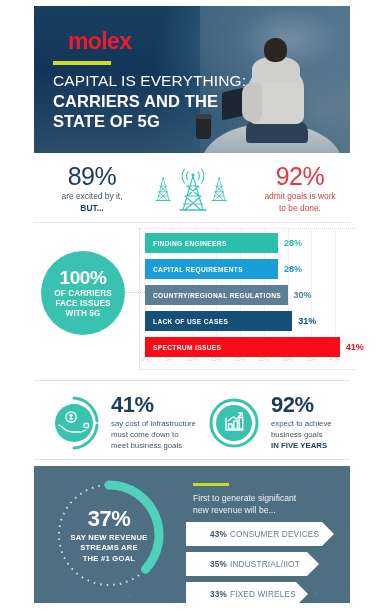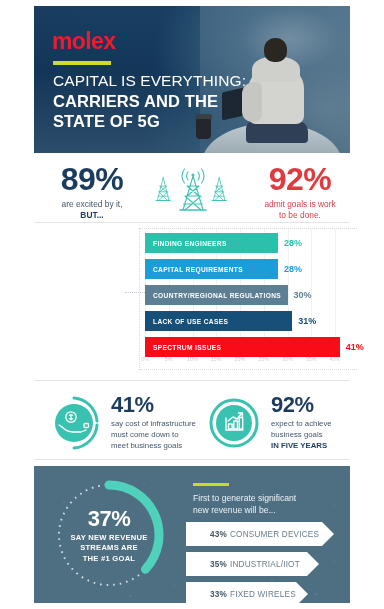--- a/index.html
+++ b/index.html
@@ -67,21 +67,21 @@
   .p-cup {
     position:absolute; left:-44px; bottom:4px; width:15px; height:22px;
     background:#23262b; border-radius:2px 2px 4px 4px;
   }
   .p-cup::after {
     content:""; position:absolute; left:-1px; top:-3px; width:17px; height:5px;
     background:#3a3f45; border-radius:2px;
   }
 
   .logo {
-    position:absolute; left:18px; top:24px;
+    position:absolute; left:34px; top:24px;
     font-size:23px; font-weight:bold; letter-spacing:-.6px;
     color:#ed1b2e; line-height:1;
   }
   .accent-bar {
     position:absolute; left:19px; top:55px; width:58px; height:4px;
     background:#cddc2a;
   }
   .hero-title {
     position:absolute; left:19px; top:66px; width:210px;
     color:#ffffff; line-height:1.22;
@@ -90,21 +90,21 @@
   .ht-line2 { font-size:16.5px; font-weight:bold; letter-spacing:.1px; }
 
   
   .divider {
     position:absolute; left:34px; width:316px; height:1px; background:#e2e5e8;
   }
 
   
   .stat-89 { position:absolute; left:44px; top:163px; width:96px; text-align:center; }
   .stat-92 { position:absolute; left:248px; top:163px; width:104px; text-align:center; }
-  .big-num { font-size:32px; font-weight:bold; line-height:1.05; letter-spacing:-.5px; }
+  .big-num { font-size:25px; font-weight:normal; line-height:1.05; letter-spacing:-.5px; }
   .navy { color:#1b3c5e; }
   .red  { color:#e03a3e; }
   .sub  { font-size:8.4px; line-height:1.35; margin-top:2px; color:#44566b; }
   .sub.redtxt { color:#d2444a; }
   .sub b { font-weight:bold; color:#1b3c5e; }
 
   .towers { position:absolute; left:146px; top:158px; width:94px; height:58px; }
 
   
   .circle-100 {
@@ -260,20 +260,26 @@
   <div class="stat-92">
     <div class="big-num red">92%</div>
     <div class="sub redtxt">
       <span>admit goals is work</span><br>
       <span>to be done.</span>
     </div>
   </div>
 
   <div class="divider" style="top:222px;"></div>
 
+  <div class="circle-100">
+    <div class="c100-num">100%</div>
+    <div class="c100-txt">OF CARRIERS</div>
+    <div class="c100-txt">FACE ISSUES</div>
+    <div class="c100-txt">WITH 5G</div>
+  </div>
   <div class="connector"></div>
 
   <div class="chartbox" id="chartbox">
     <div class="axis" id="axis">
         <span class="tick" style="left: 0px;">0%</span>
         <span class="tick" style="left: 23.75px;">5%</span>
         <span class="tick" style="left: 47.5px;">10%</span>
         <span class="tick" style="left: 71.25px;">15%</span>
         <span class="tick" style="left: 95px;">20%</span>
         <span class="tick" style="left: 118.75px;">25%</span>

